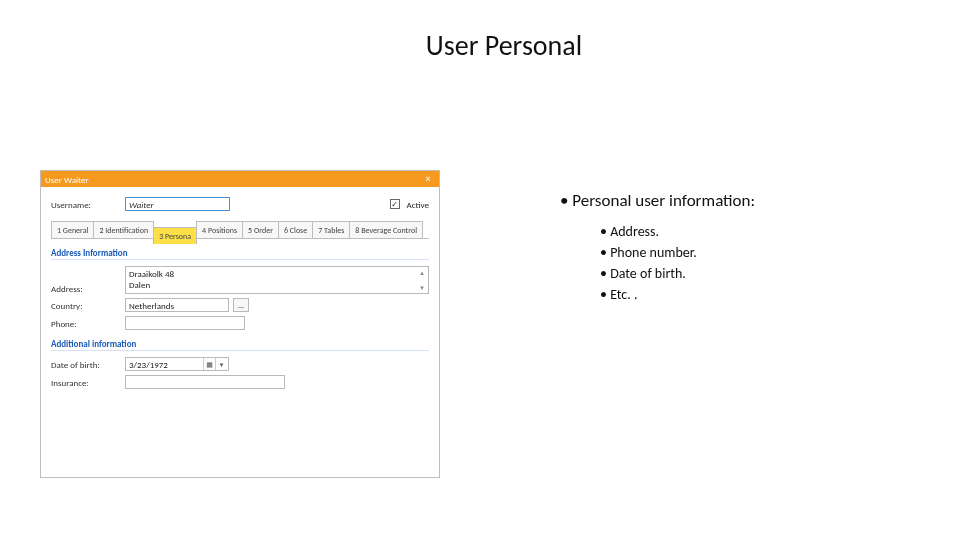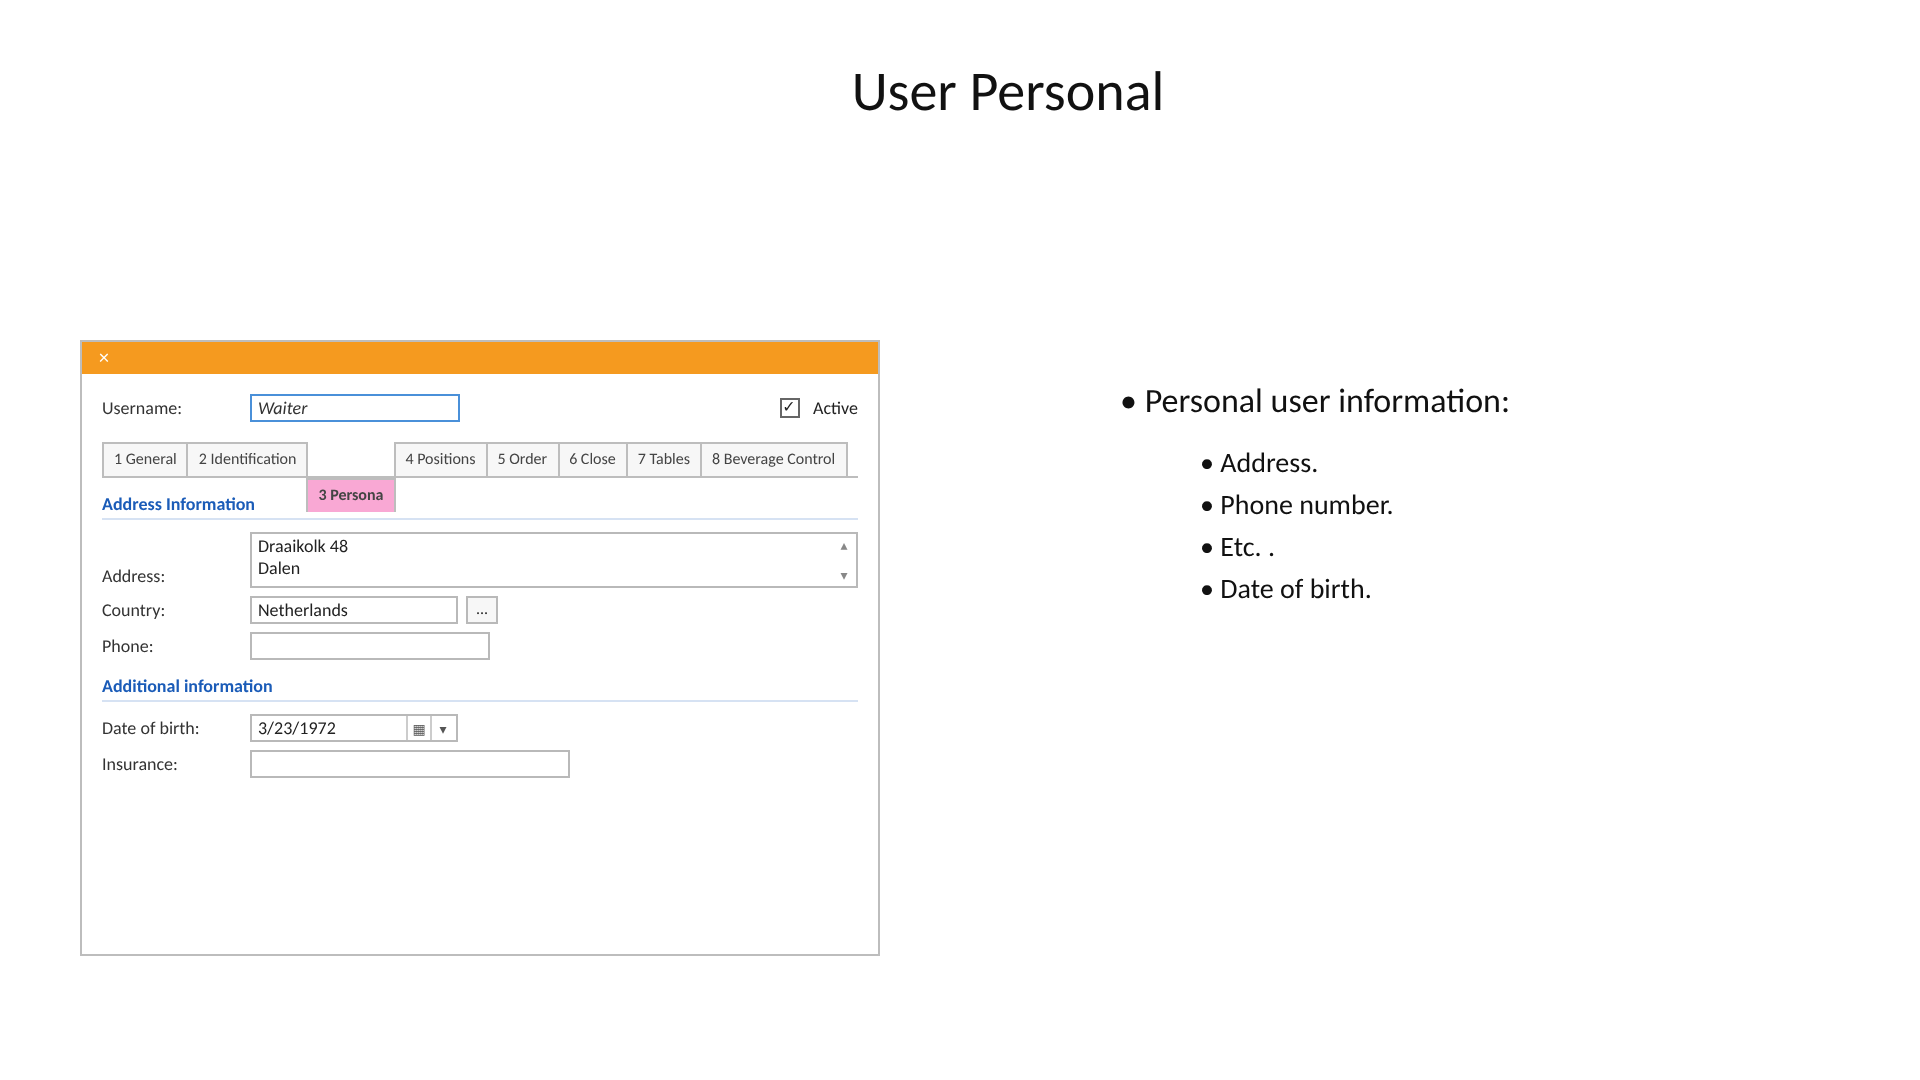--- a/index.html
+++ b/index.html
@@ -111,24 +111,24 @@
   .tab {
     padding: 3px 5px;
     border: 1px solid #bdbdbd;
     border-bottom: none;
     background: #f7f7f7;
     margin-right: -1px;
     color: #444;
     cursor: pointer;
   }
   .tab.active {
-    background: #f9a8d4;
+    background: #fde047;
     position: relative;
-    top: 18px;
-    font-weight: 700;
+    top: 6px;
+    font-weight: 400;
   }
   .section-hdr {
     color: #1b5cb8;
     font-weight: 600;
     font-size: 9px;
     border-bottom: 1px solid #d6e2f3;
     padding-bottom: 1px;
     margin-top: 4px;
     margin-bottom: 2px;
   }
@@ -192,27 +192,28 @@
 
 <div class="slide-title">User Personal</div>
 
 <div class="right-col">
   <ul class="lvl1">
     <li>Personal user information:</li>
   </ul>
   <ul class="lvl2">
     <li>Address.</li>
     <li>Phone number.</li>
+    <li>Date of birth.</li>
     <li>Etc. .</li>
-    <li>Date of birth.</li>
   </ul>
 </div>
 
 <div class="dlg">
   <div class="dlg-titlebar">
+    <span class="title-txt">User Waiter</span>
     <span class="close-x">×</span>
   </div>
 
   <div class="dlg-body">
 
     <div class="row">
       <span class="lbl">Username:</span>
       <span class="fld username-field">Waiter</span>
       <span style="flex:1"></span>
       <span class="checkbox">✓</span>

